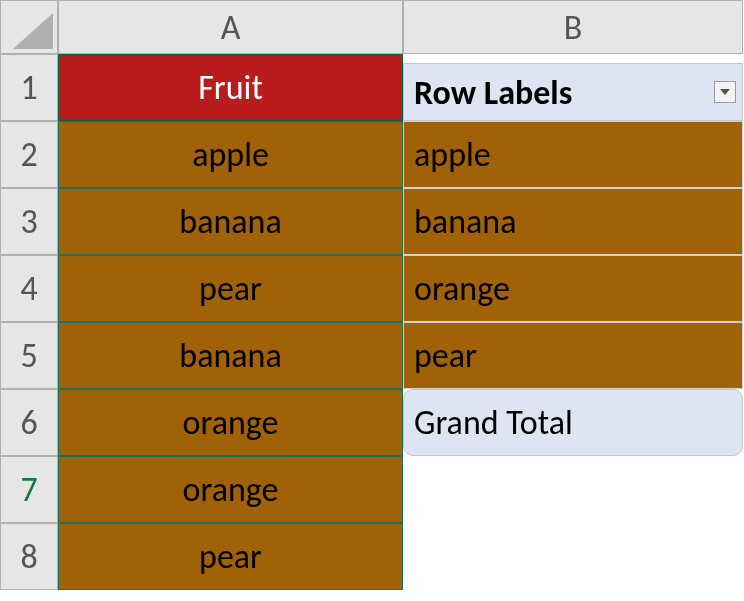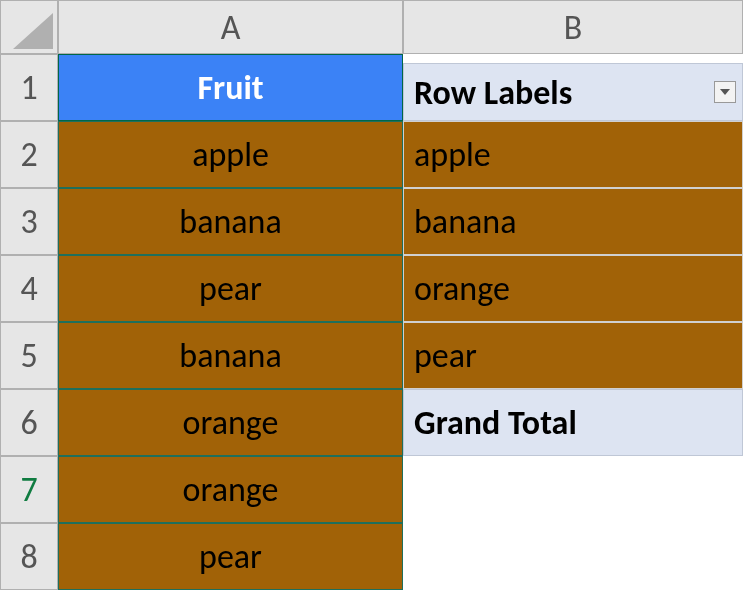--- a/index.html
+++ b/index.html
@@ -52,47 +52,47 @@
       content: "";
       position: absolute;
       right: 4px;
       bottom: 4px;
       width: 0; height: 0;
       border-style: solid;
       border-width: 0 0 36px 40px;
       border-color: transparent transparent #b0b0b0 transparent;
     }
     .tbl-header {
-      background: #3b82f6;
+      background: #b91c1c;
       color: #ffffff;
       justify-content: center;
       border-color: #006648;
-      font-weight: bold;
     }
     .tbl-cell {
       justify-content: center;
       border-color: #1e6f5c;
       border-left-color: #1e6f5c;
       border-right-color: #1e6f5c;
       border-top-color: #1e6f5c;
       border-bottom-color: #1e6f5c;
     }
     .pivot-hdr {
       background: #dde4f2;
       font-weight: bold;
       color: #000;
       border-color: #bfc7d6;
       position: relative;
       padding-right: 29px;
       margin-top: 9px;
     }
     .pivot-total {
       background: #dde4f2;
-      font-weight: bold;
+      font-weight: normal;
       border-color: #bfc7d6;
+      border-radius: 10px;
     }
     .filter-btn {
       position: absolute;
       right: 6px;
       top: 50%;
       transform: translateY(-50%);
       width: 22px;
       height: 22px;
       background: #f3f3f3;
       border: 1px solid #999;

